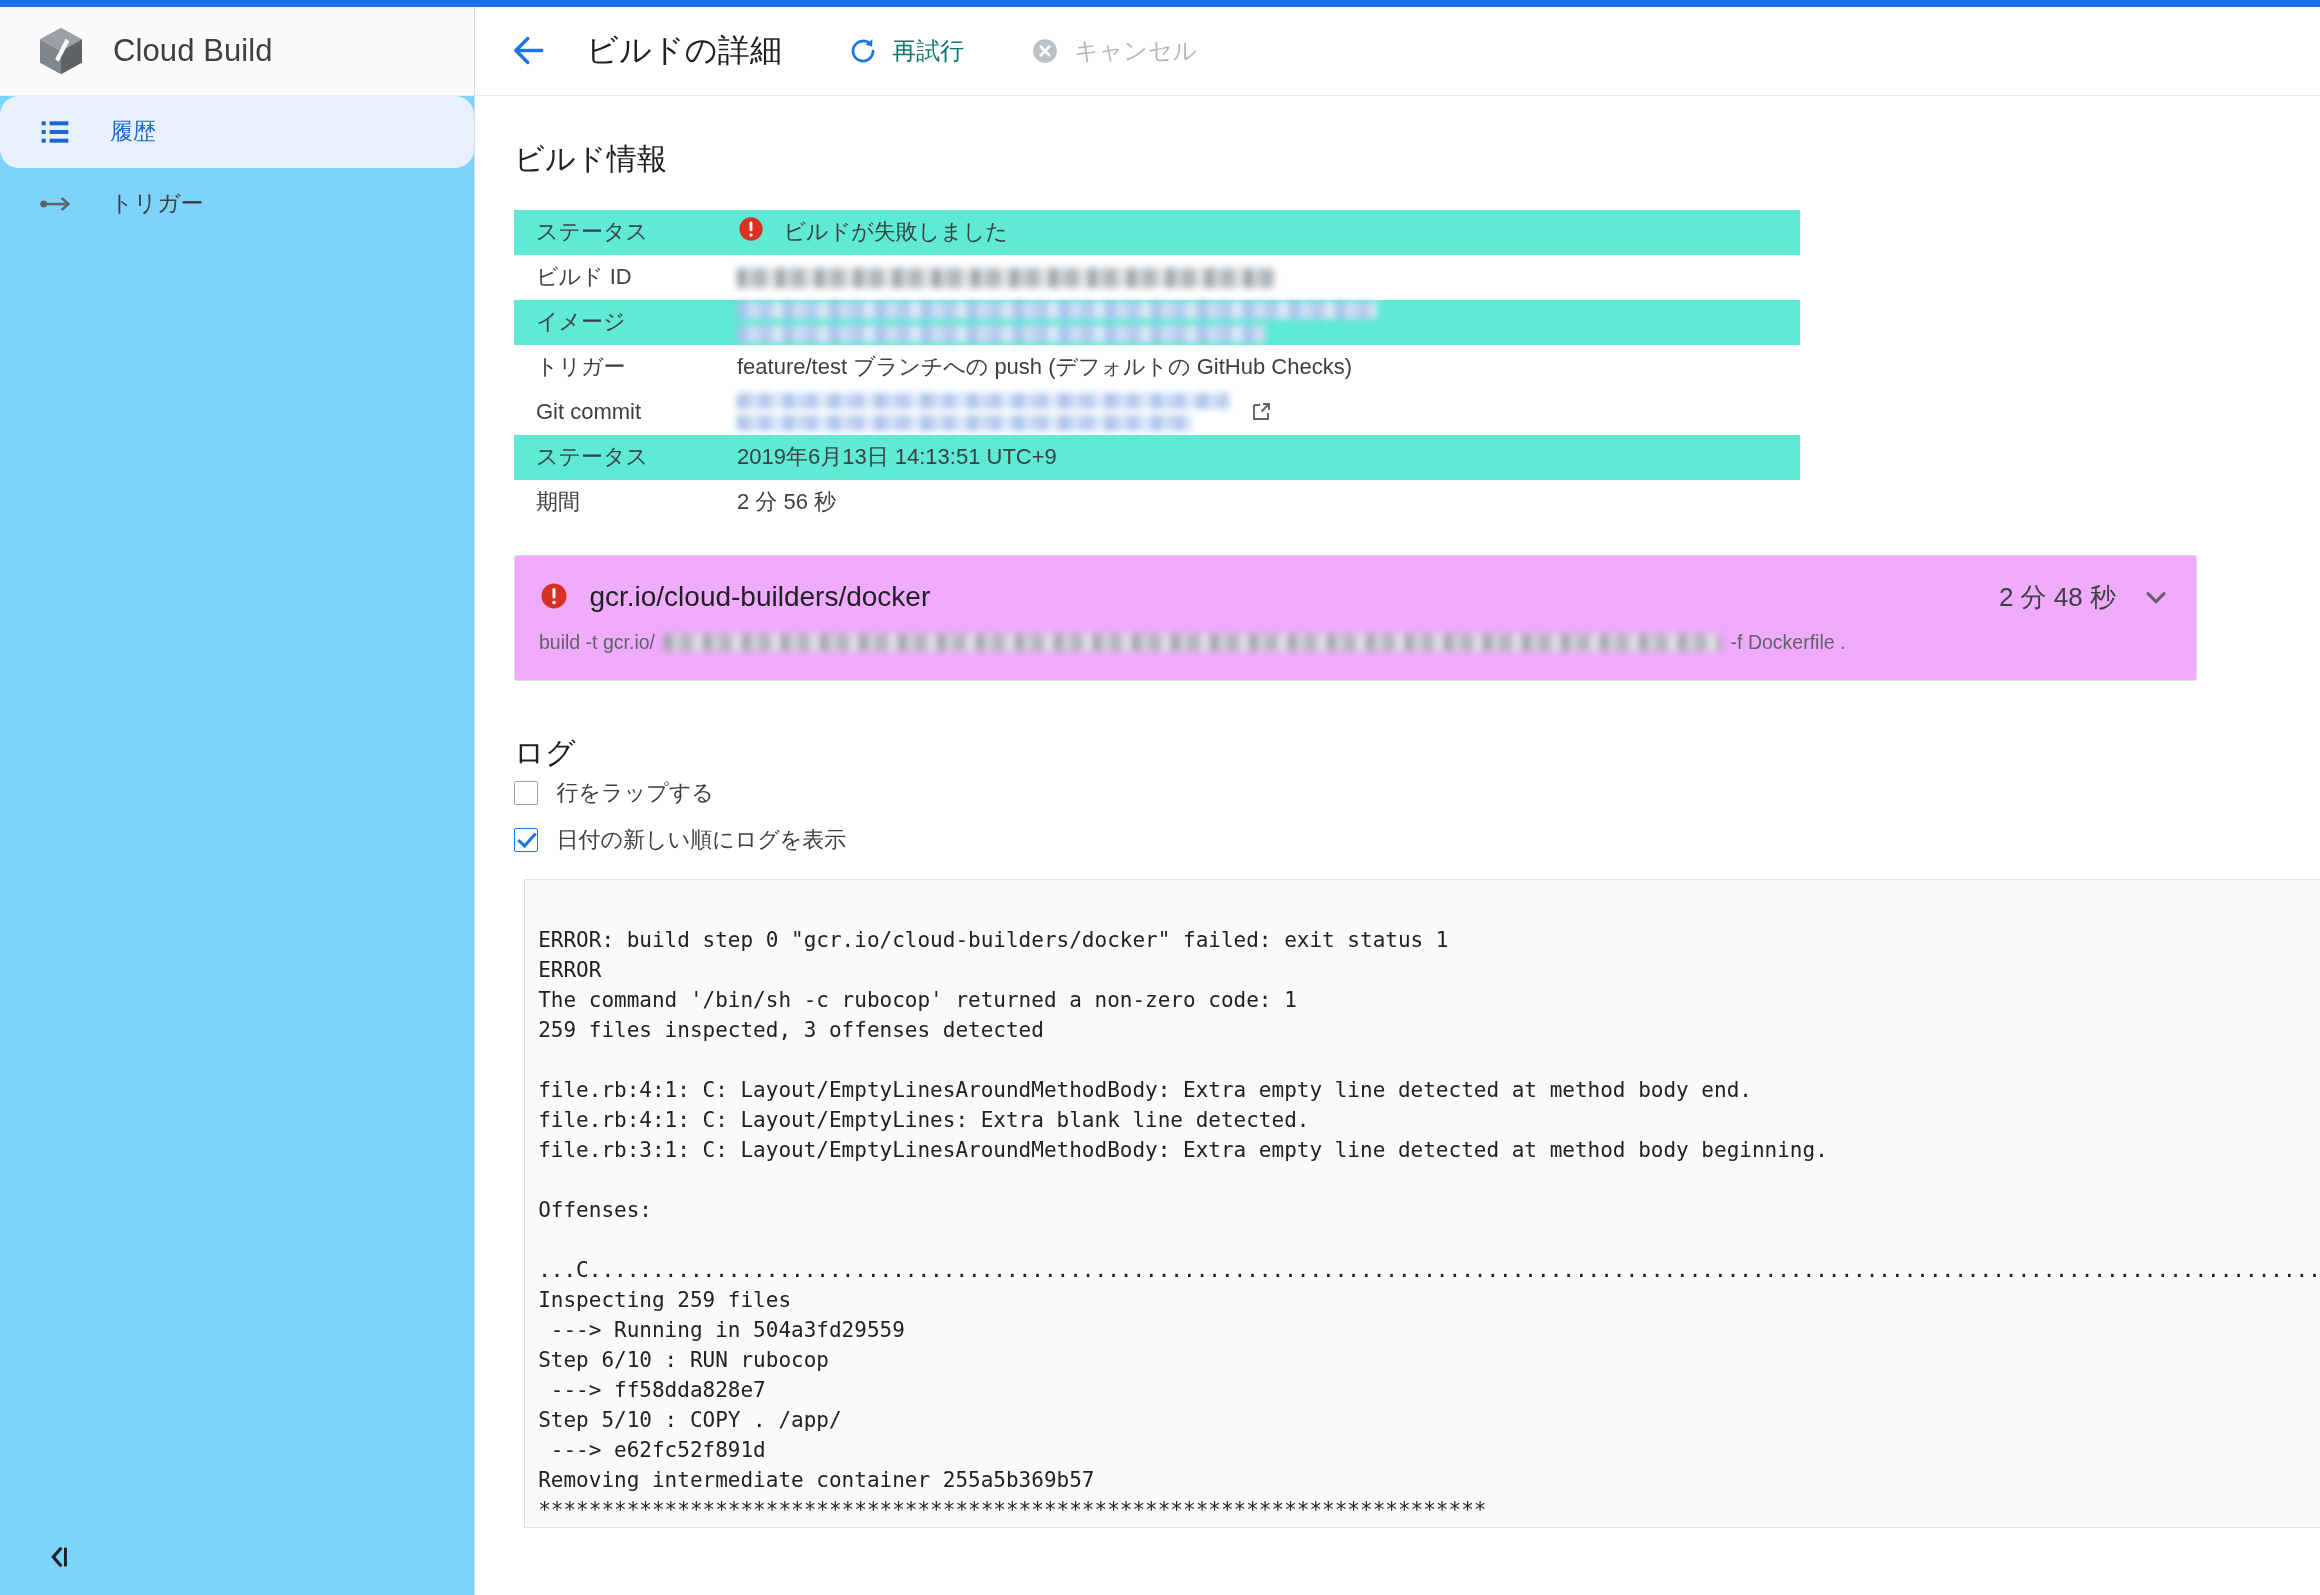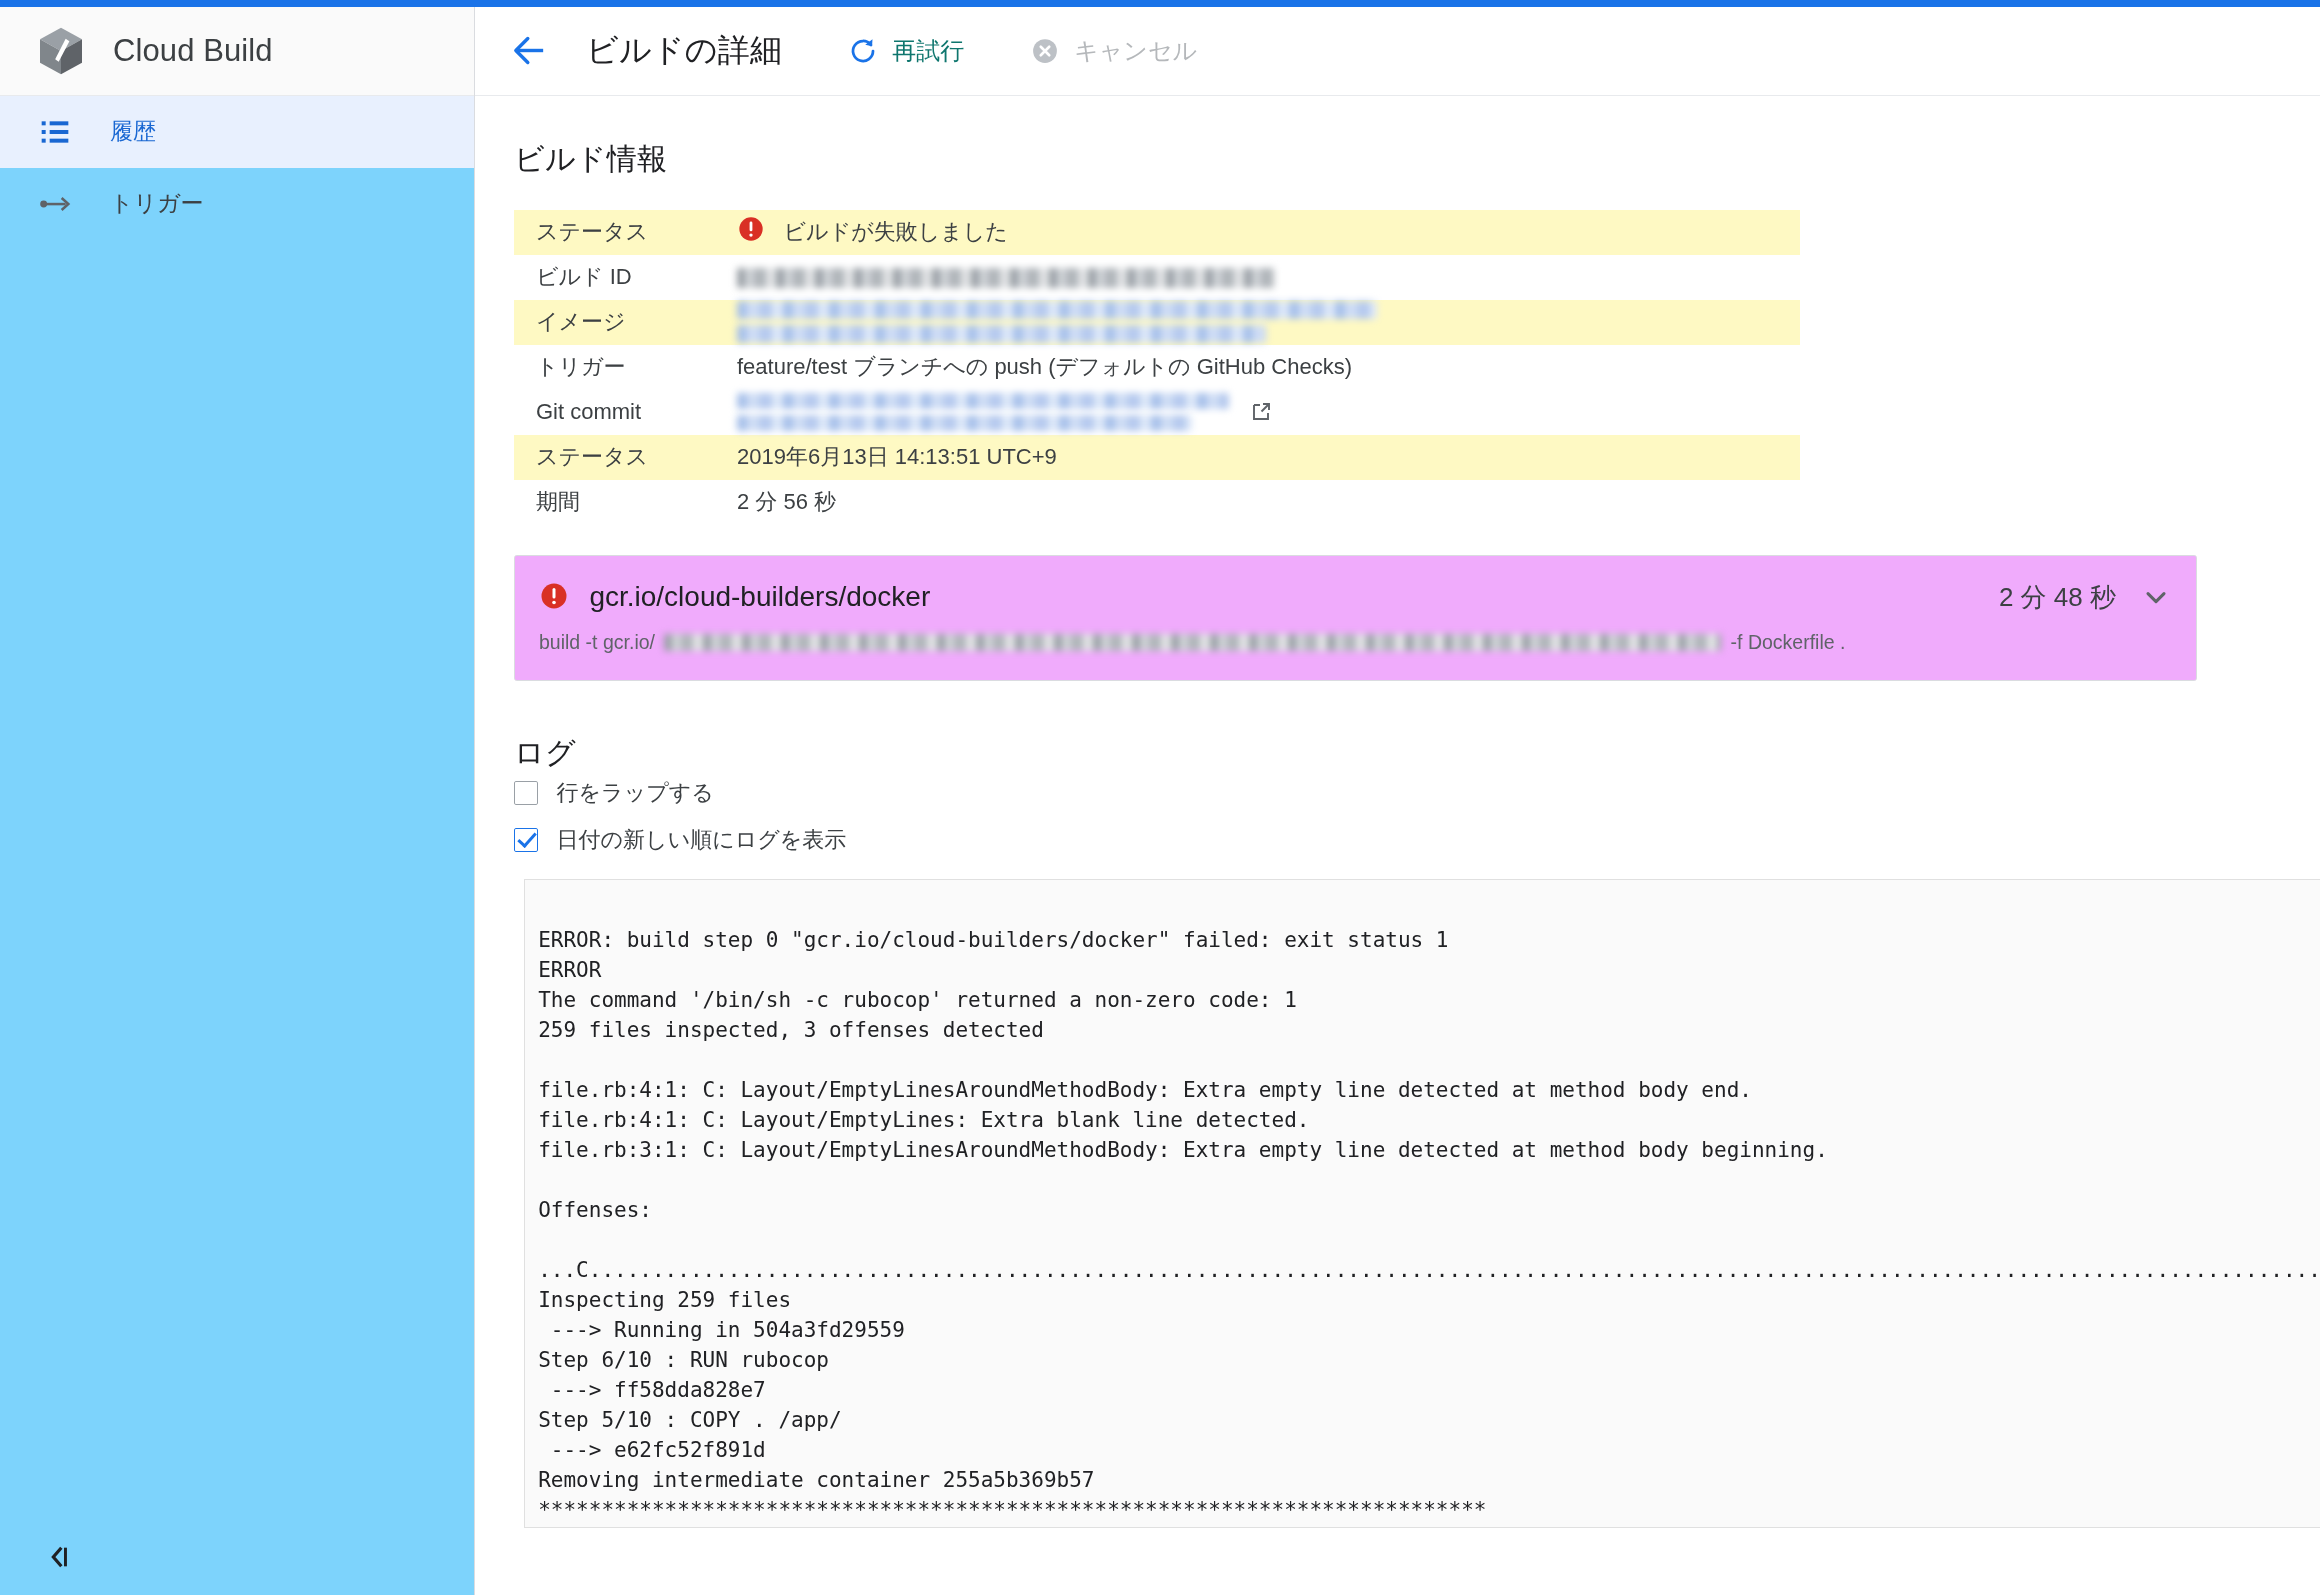--- a/index.html
+++ b/index.html
@@ -66,20 +66,21 @@
   }
   .nav-item .nav-icon {
     width: 32px; height: 32px;
     flex: 0 0 32px;
     margin-right: 39px;
     display: flex; align-items: center; justify-content: center;
   }
   .nav-item.active {
     background: #e8f0fe;
     color: #1967d2;
+    border-radius: 19px;
   }
   .nav-item.active .nav-icon svg,
   .nav-item.active .nav-icon rect { fill: #1967d2; }
   #collapse-btn {
     position: absolute;
     left: 41px;
     bottom: 20.4px;
     width: 37px; height: 37px;
     display: flex; align-items: center; justify-content: center;
     cursor: pointer;
@@ -136,21 +137,21 @@
     letter-spacing: 0.2px;
   }
 
   
   #info-table {
     margin-top: 30px;
     width: 1286px;
     border-collapse: collapse;
     table-layout: fixed;
   }
-  #info-table tr.odd { background: #fef9c3; }
+  #info-table tr.odd { background: #5eead4; }
   #info-table td {
     height: 45px;
     font-size: 22px;
     color: #3c4043;
     vertical-align: middle;
     padding: 0;
   }
   #info-table td.k { width: 223px; padding-left: 22px; }
   #info-table td.v { padding-left: 0; }
   tr.tall td { height: 61px; }

